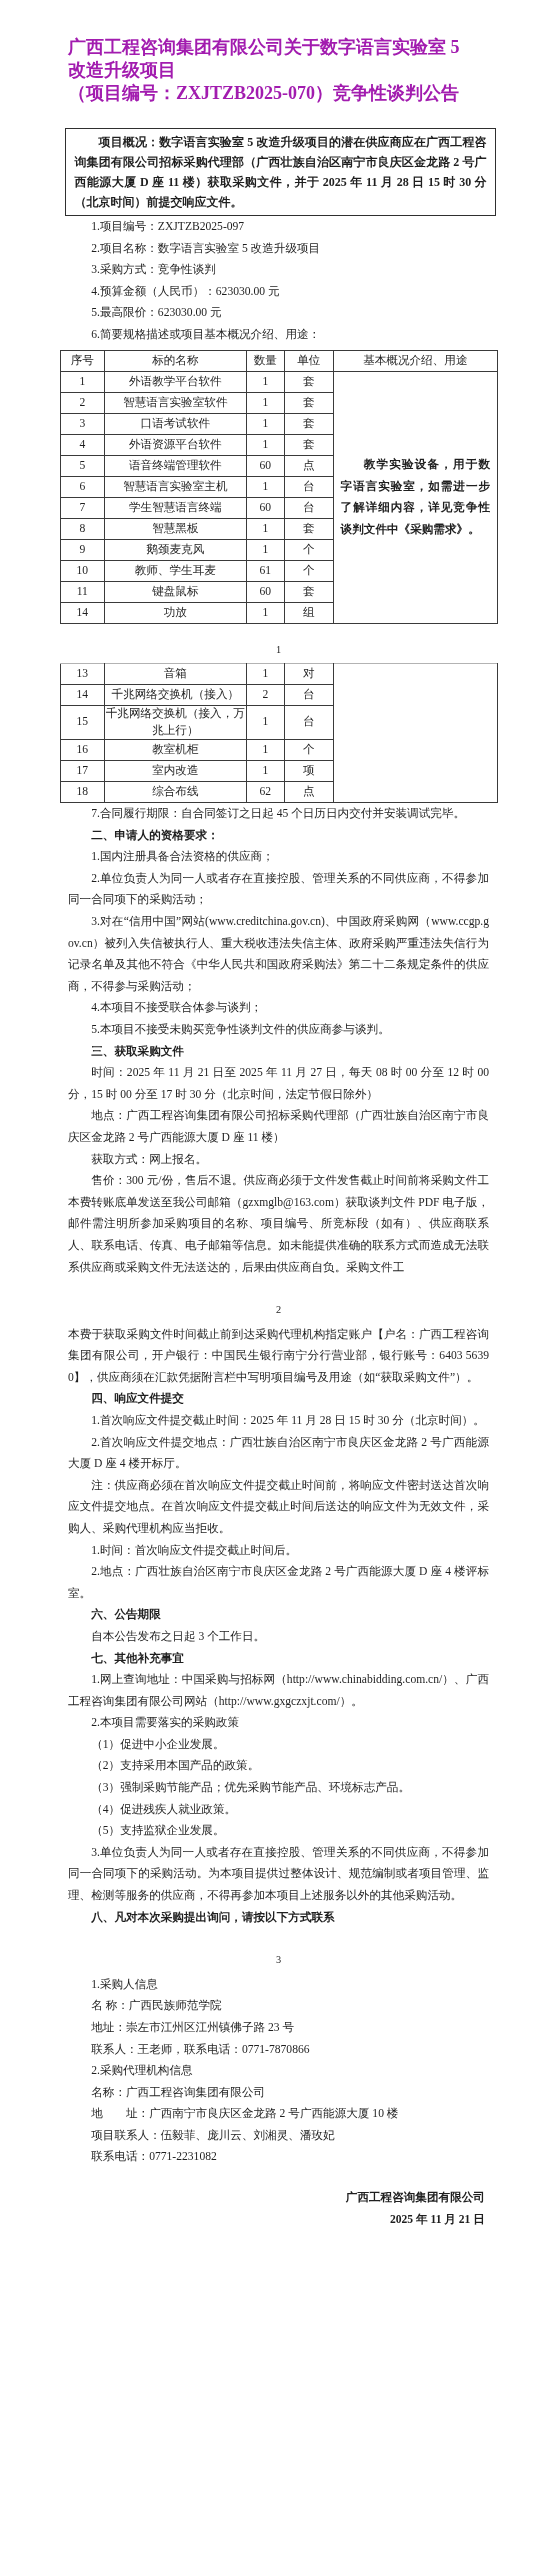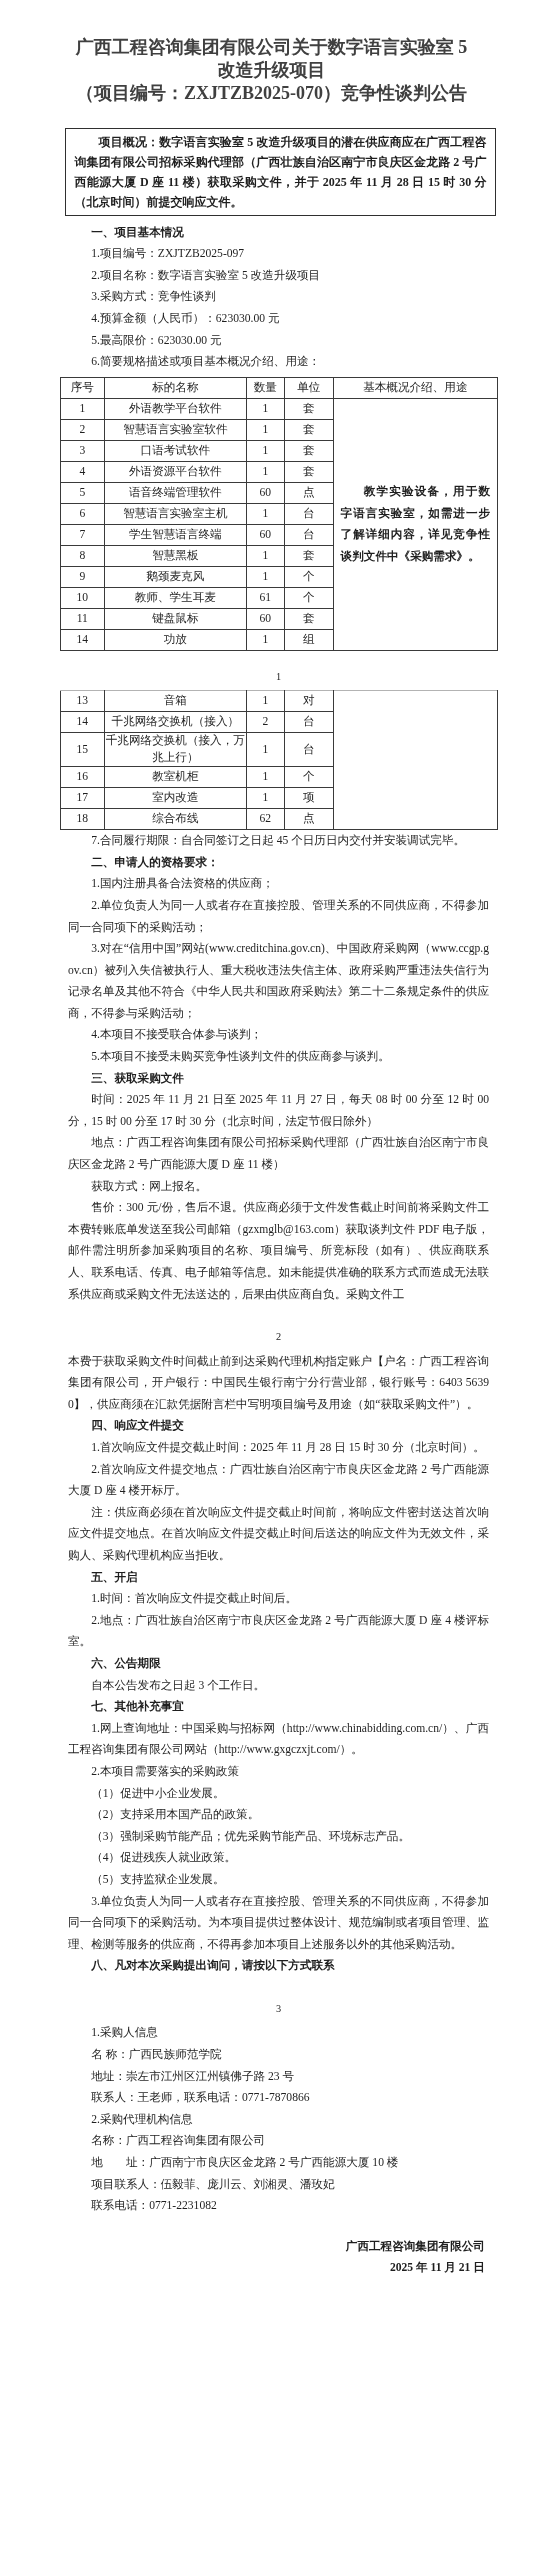--- a/index.html
+++ b/index.html
@@ -3,22 +3,22 @@
 <meta charset="utf-8">
 <style>
   html,body{margin:0;padding:0;background:#ffffff;}
   .page{
     width:548px;height:2576px;overflow:hidden;position:relative;
     background:#ffffff;color:#1f1f1f;
     font-family:"Liberation Serif","DejaVu Serif",serif;
   }
   .content{padding:0 59px 0 68px;}
   .doc-title{
-    margin:36px 14px 0 0;font-size:18px;font-weight:bold;text-align:center;
-    line-height:23px;color:#404040;
+    margin:36px 14px 0 0;font-size:18px;font-weight:bold;
+    line-height:23px;color:#a21caf;
   }
   .overview-box{
     border:0.7px solid #2f2f2f;margin:23px -6.8px 0 -2.7px;padding:2.7px 8.2px 3.4px 8.2px;
   }
   .overview-box p{
     margin:0;font-size:12px;font-weight:bold;line-height:20px;
     text-indent:2em;text-align:justify;
   }
   .sec-heading{
     margin:0;font-size:11.6px;font-weight:bold;line-height:21.6px;
@@ -64,21 +64,20 @@
 
     <h1 class="doc-title">
       <span>广西工程咨询集团有限公司关于数字语言实验室 5 改造升级项目</span><br>
       <span>（项目编号：ZXJTZB2025-070）竞争性谈判公告</span>
     </h1>
 
     <div class="overview-box">
       <p>项目概况：数字语言实验室 5 改造升级项目的潜在供应商应在广西工程咨询集团有限公司招标采购代理部（广西壮族自治区南宁市良庆区金龙路 2 号广西能源大厦 D 座 11 楼）获取采购文件，并于 2025 年 11 月 28 日 15 时 30 分（北京时间）前提交响应文件。</p>
     </div>
 
-    <h2 class="sec-heading first">一、项目基本情况</h2>
     <p class="line">1.项目编号：ZXJTZB2025-097</p>
     <p class="line">2.项目名称：数字语言实验室 5 改造升级项目</p>
     <p class="line">3.采购方式：竞争性谈判</p>
     <p class="line">4.预算金额（人民币）：623030.00 元</p>
     <p class="line">5.最高限价：623030.00 元</p>
     <p class="line">6.简要规格描述或项目基本概况介绍、用途：</p>
 
     <table class="doc-table">
       <colgroup>
           <col style="width:44px">
@@ -245,21 +244,20 @@
 
     <p class="pagenum pn2">2</p>
 
     <p class="line noindent">本费于获取采购文件时间截止前到达采购代理机构指定账户【户名：广西工程咨询集团有限公司，开户银行：中国民生银行南宁分行营业部，银行账号：6403 5639 0】，供应商须在汇款凭据附言栏中写明项目编号及用途（如“获取采购文件”）。</p>
 
     <h2 class="sec-heading">四、响应文件提交</h2>
     <p class="line">1.首次响应文件提交截止时间：2025 年 11 月 28 日 15 时 30 分（北京时间）。</p>
     <p class="line">2.首次响应文件提交地点：广西壮族自治区南宁市良庆区金龙路 2 号广西能源大厦 D 座 4 楼开标厅。</p>
     <p class="line">注：供应商必须在首次响应文件提交截止时间前，将响应文件密封送达首次响应文件提交地点。在首次响应文件提交截止时间后送达的响应文件为无效文件，采购人、采购代理机构应当拒收。</p>
 
-    <h2 class="sec-heading">五、开启</h2>
     <p class="line">1.时间：首次响应文件提交截止时间后。</p>
     <p class="line">2.地点：广西壮族自治区南宁市良庆区金龙路 2 号广西能源大厦 D 座 4 楼评标室。</p>
 
     <h2 class="sec-heading">六、公告期限</h2>
     <p class="line">自本公告发布之日起 3 个工作日。</p>
 
     <h2 class="sec-heading">七、其他补充事宜</h2>
     <p class="line">1.网上查询地址：中国采购与招标网（http://www.chinabidding.com.cn/）、广西工程咨询集团有限公司网站（http://www.gxgczxjt.com/）。</p>
     <p class="line">2.本项目需要落实的采购政策</p>
     <p class="line">（1）促进中小企业发展。</p>

